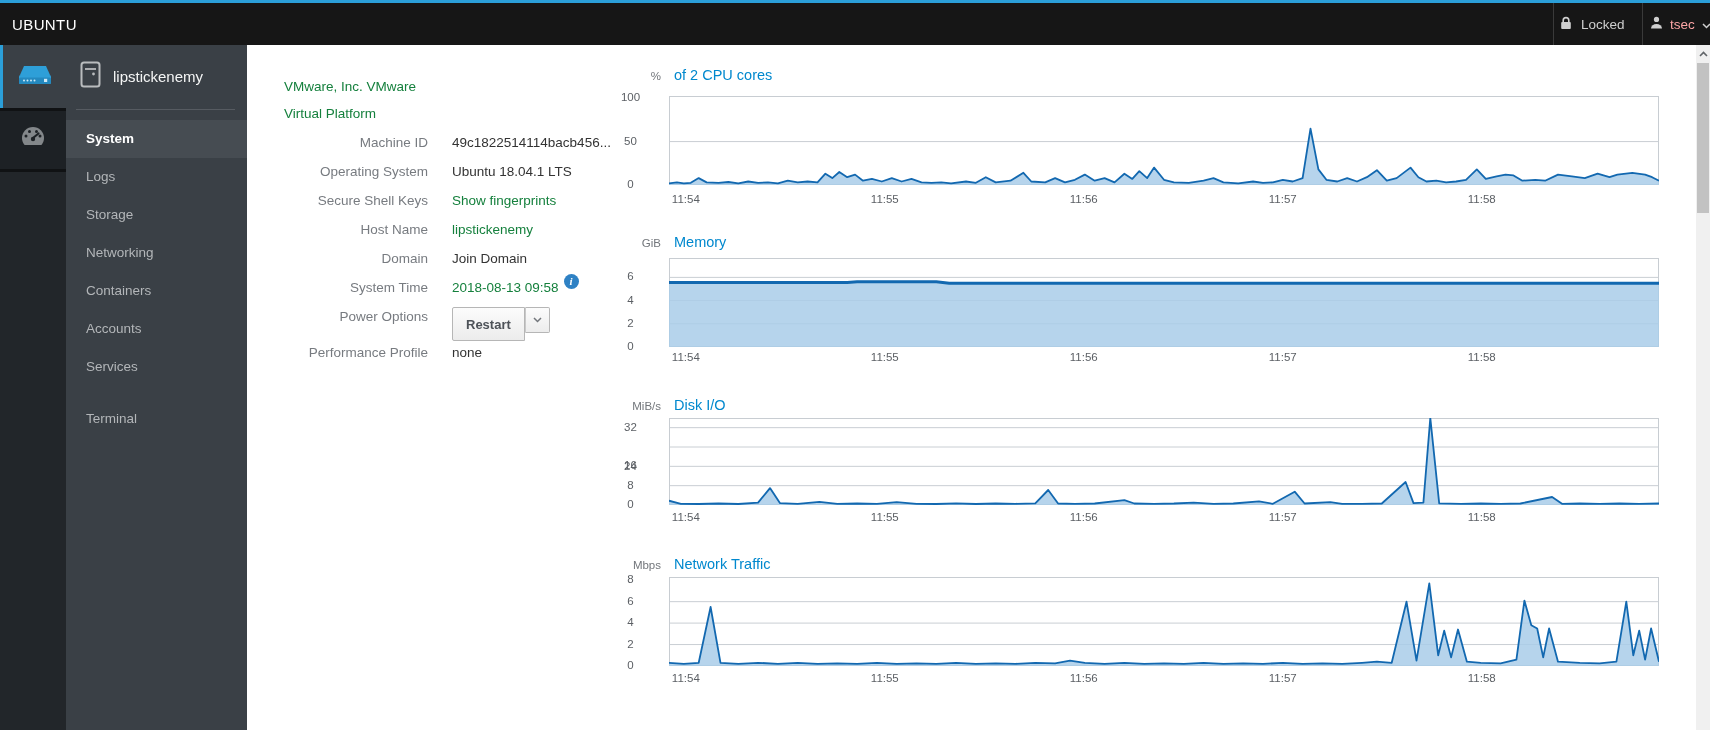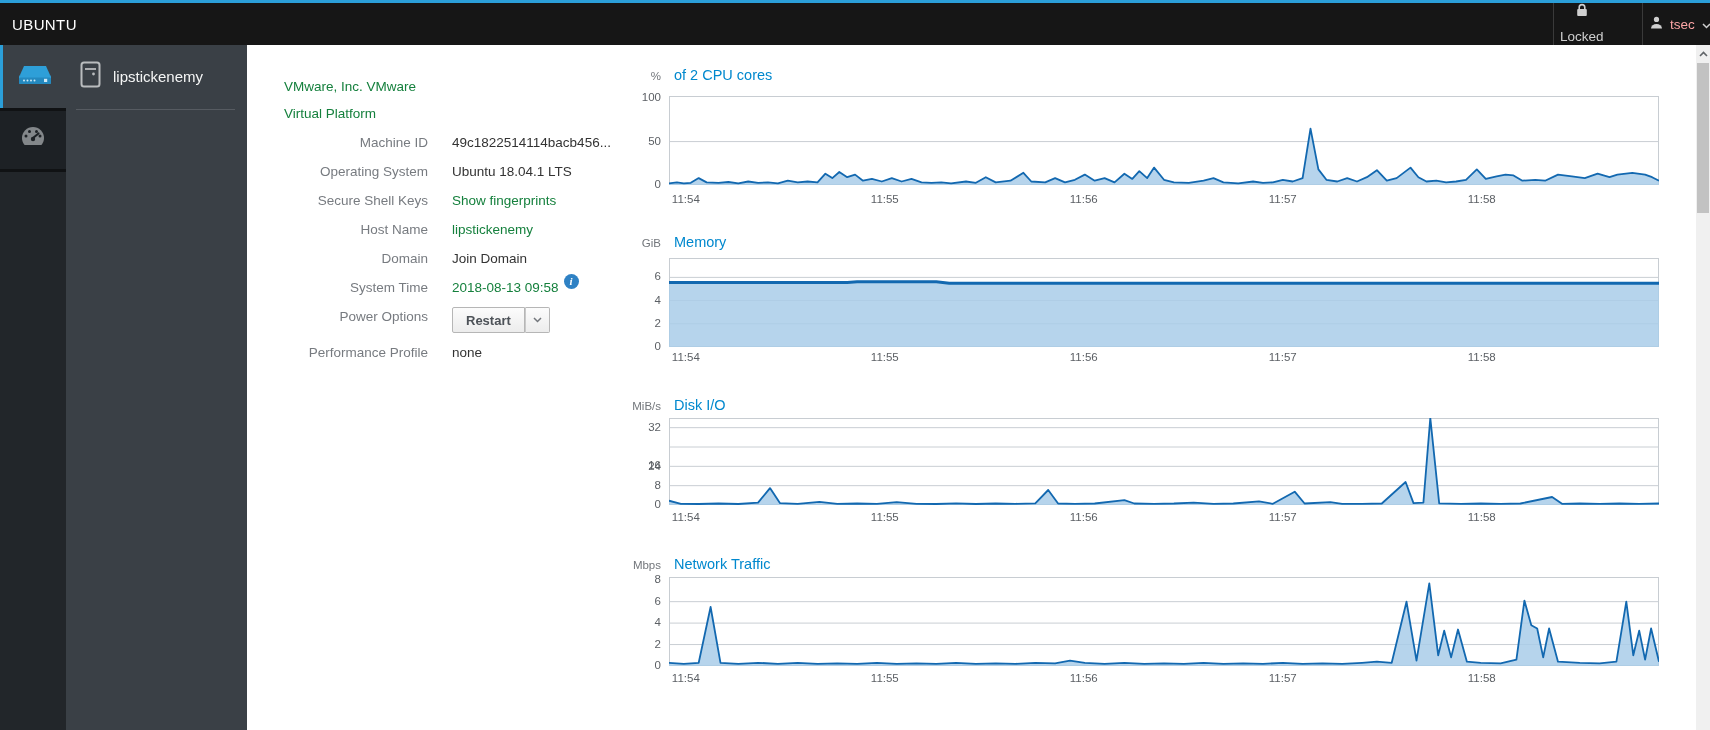--- a/index.html
+++ b/index.html
@@ -8,21 +8,21 @@
   #screen { position:absolute; top:0; left:0; width:1690px; height:730px; background:#fff; }
 
   
   #accent-strip { position:absolute; top:0; left:0; width:1710px; height:3px; background:#2b9fd9; z-index:30; }
   #topbar { position:absolute; top:3px; left:0; width:1710px; height:42px; background:#161616; z-index:25;
     display:flex; align-items:center; }
   #brand { color:#fff; font-size:15px; letter-spacing:.4px; margin-left:12px; }
   .topbar-sep { position:absolute; top:0; width:1px; height:42px; background:#3a3a3a; }
   #sep1 { left:1553px; } #sep2 { left:1642px; }
   #locked-group { position:absolute; left:1560px; top:0; height:42px; display:flex; align-items:center; gap:9px;
-    color:#cfcfcf; font-size:13.5px; cursor:default;flex-direction:column; }
+    color:#cfcfcf; font-size:13.5px; cursor:default; }
   #user-group { position:absolute; left:1650px; top:0; height:42px; display:flex; align-items:center; gap:7px;
     color:#fca5a5; font-size:13.5px; }
 
   
   #icon-strip { position:absolute; top:45px; left:0; width:66px; height:685px; background:#22262a; z-index:10; }
   .strip-cell { width:66px; display:flex; align-items:center; justify-content:center; }
   #strip-cell-server { height:63px; background:#3a4046; border-left:3px solid #2b9fd9; }
   #strip-divider { height:3px; background:#101214; }
   #strip-cell-dashboard { height:61px; background:#1d2125; border-bottom:3px solid #101214; }
 
@@ -38,35 +38,35 @@
 
   
   #info-table { position:absolute; left:260px; top:73px; width:360px; z-index:5; }
   .info-row { display:flex; line-height:27px; margin-bottom:2px; font-size:13.5px; }
   .info-label { flex:0 0 168px; text-align:right; color:#777b80; }
   .info-value { margin-left:24px; color:#333; white-space:nowrap; }
   .info-value.link, a.v-link { color:#15803d; text-decoration:none; cursor:pointer; }
   .info-value.wrap2 { white-space:normal; width:152px; line-height:27px; }
   .row-button { height:34px; }
   .btn-split { display:inline-flex; margin-left:24px; height:26px; margin-top:4px; cursor:pointer; }
-  .btn-main { padding:8px 13px; border:1px solid #b6b6b6; border-radius:2px 0 0 2px;
+  .btn-main { padding:16px 13px; border:1px solid #b6b6b6; border-radius:2px 0 0 2px;
     background:linear-gradient(#fcfcfc,#ececec); font-weight:bold; color:#4d5258; font-size:13px;
     display:flex; align-items:center; }
   .btn-caret { width:25px; border:1px solid #b6b6b6; border-left:1px solid #c9c9c9; border-radius:0 2px 2px 0;
     background:linear-gradient(#fcfcfc,#ececec); display:flex; align-items:center; justify-content:center; }
   .info-icon { display:inline-block; width:15px; height:15px; border-radius:50%; background:#2e81c4;
     color:#fff; font-family:"Liberation Serif", serif; font-style:italic; font-weight:bold;
     font-size:11px; text-align:center; line-height:15px; vertical-align:-2px; margin-left:5px; cursor:pointer; }
 
   
   .chart-head { position:absolute; left:600px; height:20px; white-space:nowrap; z-index:5; }
   .chart-unit { display:inline-block; width:61px; text-align:right; color:#72767b; font-size:11.5px; }
   .chart-title { margin-left:13px; color:#0088ce; font-size:14.5px; text-decoration:none; cursor:pointer; }
   .plot { position:absolute; left:669px; z-index:4; }
-  .ytick { position:absolute; width:61px; left:600px; text-align:right; color:#5b5f64; font-size:11.5px; }
+  .ytick { position:absolute; width:61px; left:600px; text-align:center; color:#5b5f64; font-size:11.5px; }
   .xtick { position:absolute; width:60px; text-align:center; color:#5b5f64; font-size:11.5px; }
 
   
   #scrollbar { position:absolute; top:45px; left:1696px; width:14px; height:685px; background:#f0f0f0; z-index:20; }
   #scroll-up { position:absolute; top:2px; left:0; width:14px; height:14px; display:flex; align-items:center;
     justify-content:center; cursor:pointer; }
   #scroll-thumb { position:absolute; top:18px; left:1px; width:12px; height:150px; background:#c2c2c2; cursor:pointer; }
 </style>
 </head>
 <body>
@@ -141,20 +141,30 @@
       <span>
         <svg width="21" height="27" viewBox="0 0 21 27">
           <rect x="1.5" y="1.5" width="18" height="24" rx="2.5" fill="none" stroke="#b9bcbe" stroke-width="2"></rect>
           <line x1="5" y1="8" x2="16" y2="8" stroke="#b9bcbe" stroke-width="1.8"></line>
           <circle cx="13.5" cy="13" r="1.4" fill="#b9bcbe"></circle>
         </svg>
       </span>
       <span id="host-name">lipstickenemy</span>
     </div>
     <hr id="sidebar-hr">
+    <div id="menu">
+        <div class="menu-item active">System</div>
+        <div class="menu-item">Logs</div>
+        <div class="menu-item">Storage</div>
+        <div class="menu-item">Networking</div>
+        <div class="menu-item">Containers</div>
+        <div class="menu-item">Accounts</div>
+        <div class="menu-item">Services</div>
+        <div class="menu-item separated">Terminal</div>
+      </div>
   </div>
 
   <div id="info-table">
       <div class="info-row">
         <span class="info-value link wrap2">VMware, Inc. VMware Virtual Platform</span>
       </div>
       <div class="info-row">
         <span class="info-label">Machine ID</span>
         <span class="info-value">49c1822514114bacb456...</span>
       </div>

